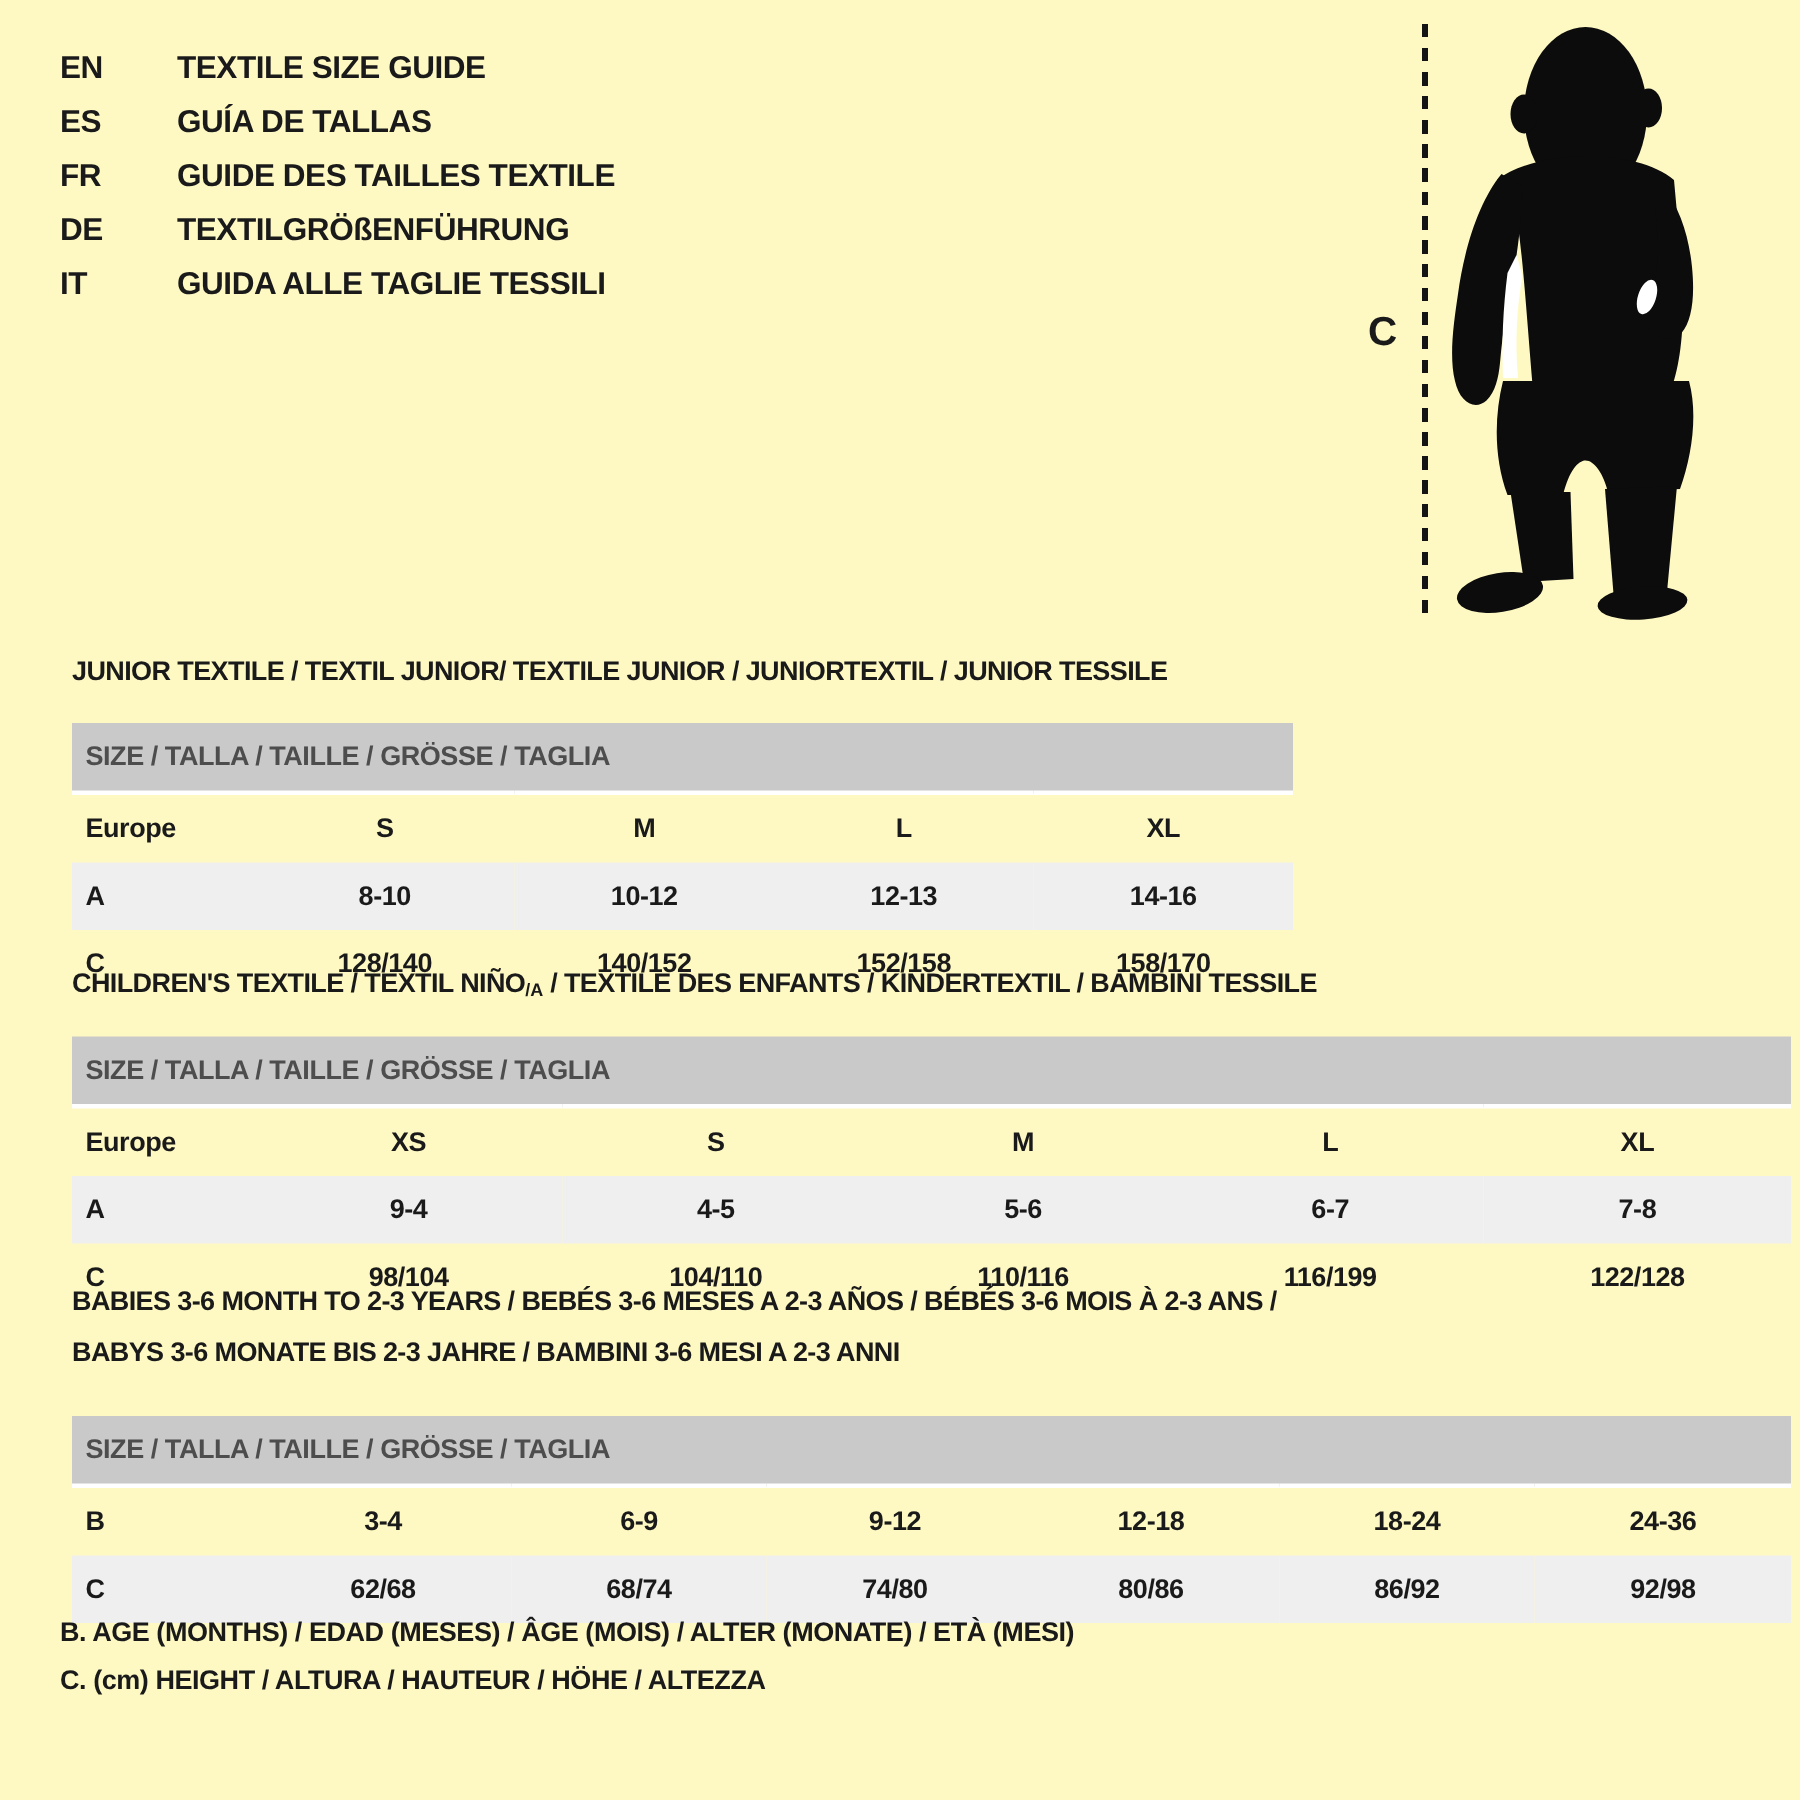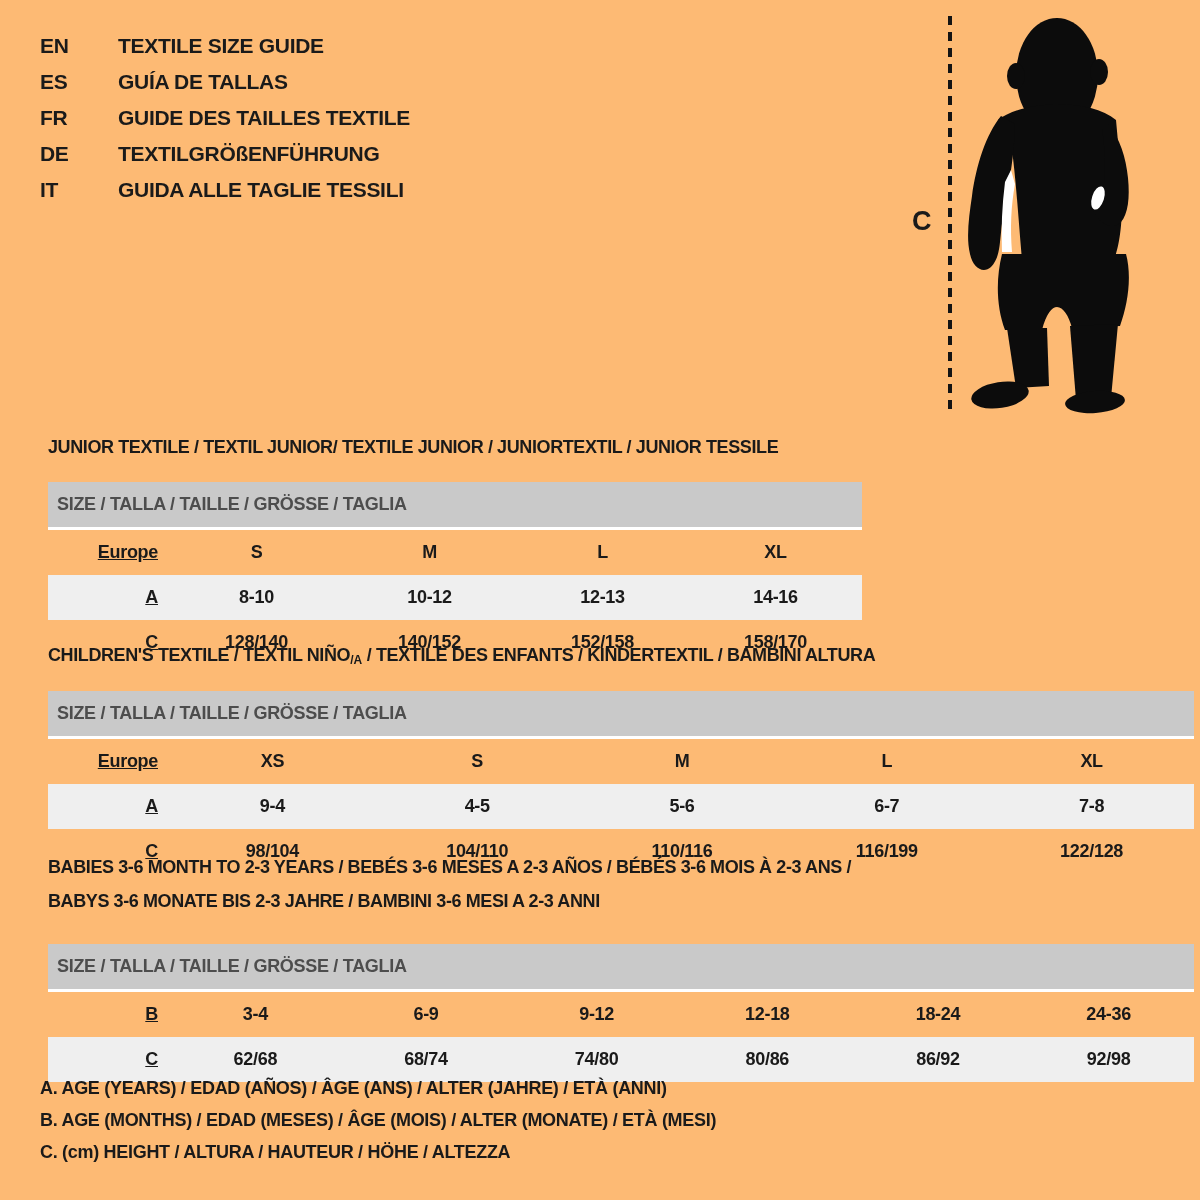--- a/index.html
+++ b/index.html
@@ -1,19 +1,19 @@
 <!DOCTYPE html>
 <html><head>
 <meta charset="utf-8">
 <style>
   * { margin:0; padding:0; box-sizing:border-box; }
   html,body { background:#fff; }
   .canvas {
     position:relative; width:1200px; height:1200px; overflow:hidden;
-    background:#fdba74; color:#1a1a1a;
+    background:#fef9c3; color:#1a1a1a;
     font-family:"Liberation Sans", sans-serif; font-weight:700;
   }
 
   
   .lang-block { position:absolute; left:40px; top:28px; }
   .lang-row { display:flex; line-height:36px; font-size:21px; letter-spacing:-0.3px; }
   .lang-code { width:78px; }
 
   
   .figure-c-label { position:absolute; left:912px; top:206px; font-size:27px; }
@@ -32,21 +32,21 @@
   .sec-heading .nino-sub { font-size:12px; vertical-align:-3px; letter-spacing:0; }
   .babies-heading-line { line-height:34px; }
 
   table { border-collapse:collapse; table-layout:fixed; width:100%; margin-top:24px; }
   .sec-babies table { margin-top:26px; }
   td { font-size:18px; letter-spacing:-0.3px; text-align:center; height:30px; padding:12px; }
   td.bar {
     background:#c9c9c9; color:#4d4d4d; text-align:left; padding-left:9px;
     height:33px; border-bottom:3px solid #fff;
   }
-  td.lbl { text-align:right; padding-left:9px;text-decoration:underline; }
+  td.lbl { text-align:left; padding-left:9px; }
   tr.shade td { background:#efefef; }
   col.c-label { width:122px; }
 
   
   .footnotes { position:absolute; left:40px; top:1072px; }
   .footnote { line-height:32px; font-size:18px; letter-spacing:-0.3px; white-space:nowrap; }
 </style>
 </head>
 <body>
 
@@ -130,21 +130,21 @@
         <td>128/140</td>
         <td>140/152</td>
         <td>152/158</td>
         <td>158/170</td>
       </tr>
     </tbody>
       </table>
   </div>
 
   <div class="section sec-children">
-    <div class="sec-heading"><span>CHILDREN'S TEXTILE / TEXTIL NIÑO</span><span class="nino-sub">/A</span><span> / TEXTILE DES ENFANTS / KINDERTEXTIL / BAMBINI ALTURA</span></div>
+    <div class="sec-heading"><span>CHILDREN'S TEXTILE / TEXTIL NIÑO</span><span class="nino-sub">/A</span><span> / TEXTILE DES ENFANTS / KINDERTEXTIL / BAMBINI TESSILE</span></div>
     <table>
       <colgroup>
           <col class="c-label">
           <col>
           <col>
           <col>
           <col>
           <col>
         </colgroup>
       <tbody>
@@ -212,18 +212,17 @@
         <td>74/80</td>
         <td>80/86</td>
         <td>86/92</td>
         <td>92/98</td>
       </tr>
     </tbody>
       </table>
   </div>
 
   <div class="footnotes">
-    <div class="footnote">A. AGE (YEARS) / EDAD (AÑOS) / ÂGE (ANS) / ALTER (JAHRE) / ETÀ (ANNI)</div>
     <div class="footnote">B. AGE (MONTHS) / EDAD (MESES) / ÂGE (MOIS) / ALTER (MONATE) / ETÀ (MESI)</div>
     <div class="footnote">C. (cm) HEIGHT / ALTURA / HAUTEUR / HÖHE / ALTEZZA</div>
   </div>
 
 </div>
 
 </body></html>

